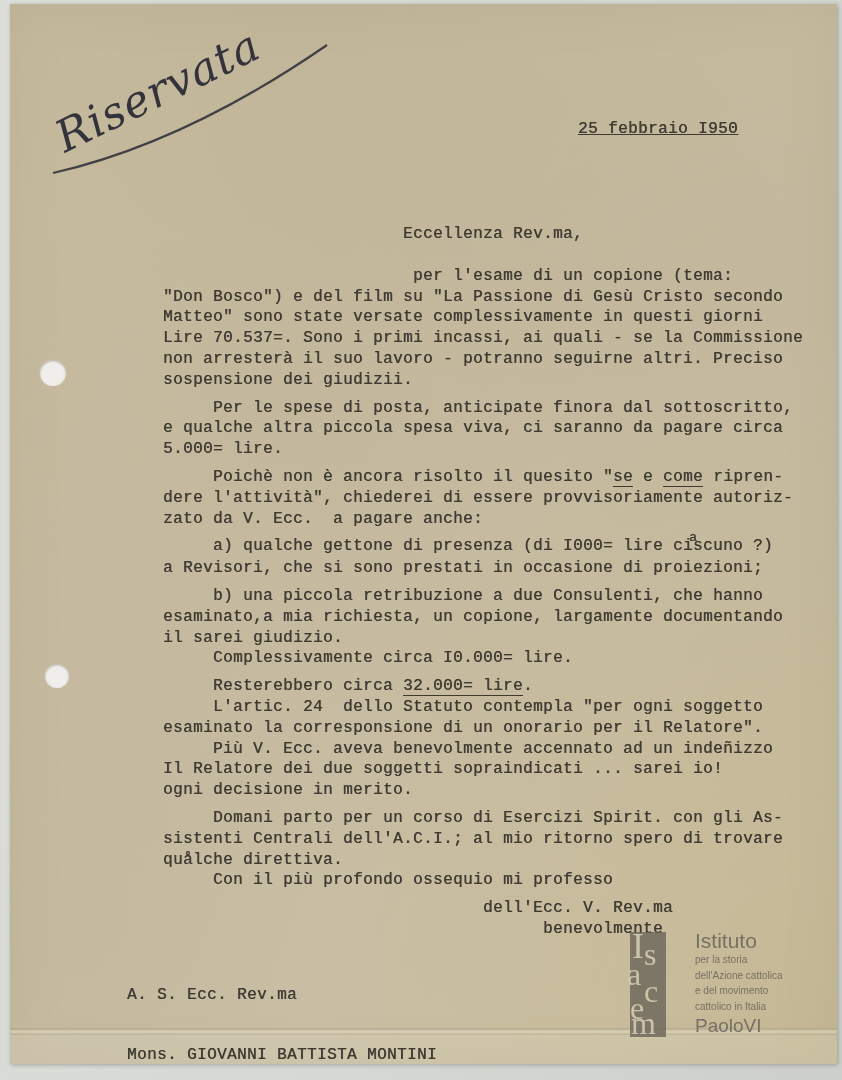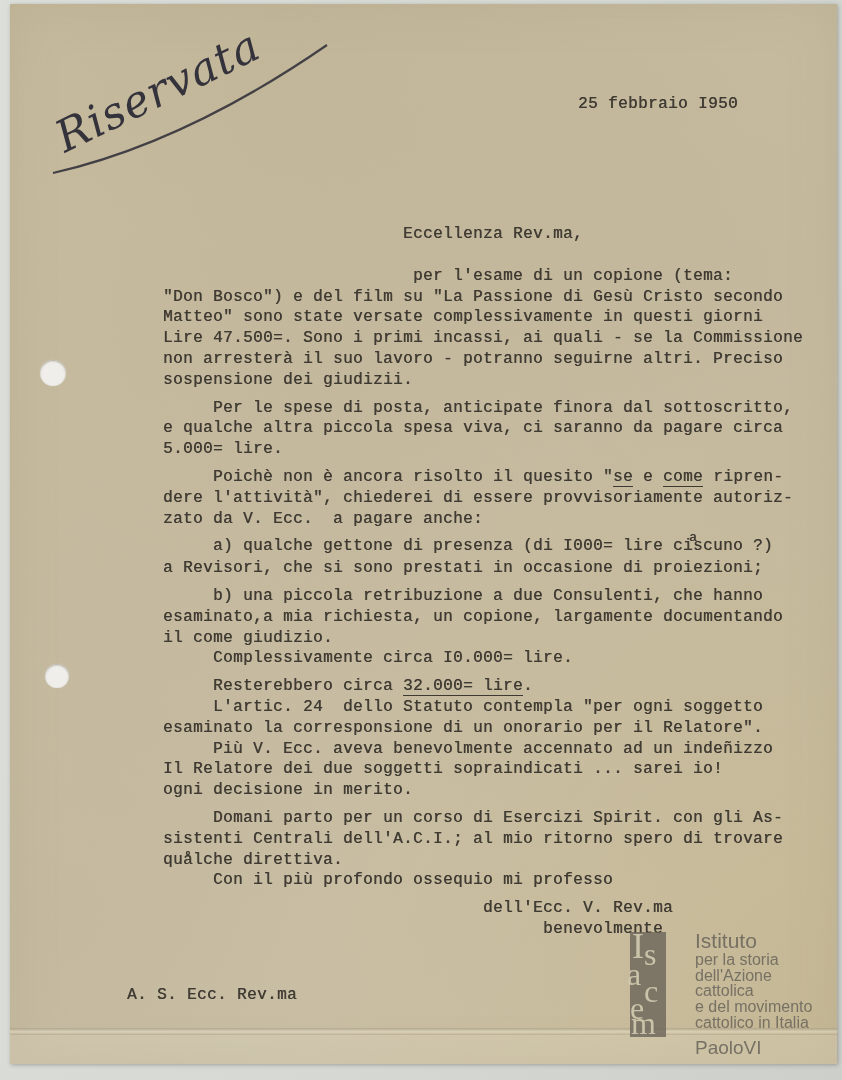--- a/index.html
+++ b/index.html
@@ -27,23 +27,24 @@
     background:rgba(235,230,212,.22);
   }
   .hole { position:absolute; border-radius:50%; background:#efeeea;
     box-shadow: inset 0 1px 2px rgba(120,112,95,.55), 0 0 1px rgba(255,255,255,.6); }
   .hole1 { left:40px; top:360px; width:26px; height:26px; }
   .hole2 { left:45px; top:664px; width:24px; height:24px; }
 
   .handwriting { position:absolute; left:25px; top:15px; }
 
   .date {
-    position:absolute; left:578px; top:95px;
+    position:absolute; left:578px; top:120px;
     font-size:16px; letter-spacing:.4px; color:#3e3931;
     text-shadow:.5px 0 0 rgba(62,57,49,.8);
+    text-decoration:underline;
   }
   .letter-body {
     position:absolute; left:163px; top:224px; width:650px;
     font-size:16px; line-height:20.8px; letter-spacing:.4px; color:#3e3931;
     text-shadow:.5px 0 0 rgba(62,57,49,.75);
   }
   .para { margin:0 0 7px 0; }
   .sp2 { margin-top:21px; }
   .line { white-space:pre; }
   .u { border-bottom:1.6px solid currentColor;font-family:Liberation Mono, monospace; }
@@ -68,22 +69,22 @@
   .wl-s { left:14px; top:6px;  font-size:32px; }
   .wl-a { left:-3px; top:26px; font-size:32px; }
   .wl-c { left:14px; top:43px; font-size:32px; }
   .wl-e { left:0px;  top:60px; font-size:32px; }
   .wl-m { left:1px;  top:75px; font-size:32px; letter-spacing:-2px; }
   .wm-text {
     position:absolute; left:695px; top:930px; width:130px;
     font-family:"Liberation Sans",sans-serif; color:rgba(112,106,95,.92);
   }
   .wm-big   { font-size:21px; line-height:22px; }
-  .wm-small { font-size:16px; line-height:15.7px; }
-  .wm-paolo { font-size:19px; line-height:20px; margin-top:7px; }
+  .wm-small { font-size:10px; line-height:15.7px; }
+  .wm-paolo { font-size:19px; line-height:20px; margin-top:1px; }
 </style>
 </head>
 <body>
 
 <div class="stage">
 
   <div class="paper"></div>
   <div class="fold"></div>
   <div class="paper-bottom-light"></div>
 
@@ -98,42 +99,42 @@
   <div class="date">25 febbraio I950</div>
 
   <div class="letter-body">
       <div class="para">
         <div class="line"><span>                        Eccellenza Rev.ma,</span></div>
       </div>
       <div class="para sp2">
         <div class="line"><span>                         per l'esame di un copione (tema:</span></div>
         <div class="line"><span>"Don Bosco") e del film su "La Passione di Gesù Cristo secondo</span></div>
         <div class="line"><span>Matteo" sono state versate complessivamente in questi giorni</span></div>
-        <div class="line"><span>Lire 47.500=. Sono i primi incassi, ai quali - se la Commissione</span></div>
+        <div class="line"><span>Lire 70.537=. Sono i primi incassi, ai quali - se la Commissione</span></div>
         <div class="line"><span>non arresterà il suo lavoro - potranno seguirne altri. Preciso</span></div>
         <div class="line"><span>sospensione dei giudizii.</span></div>
       </div>
       <div class="para">
         <div class="line"><span>     Per le spese di posta, anticipate finora dal sottoscritto,</span></div>
         <div class="line"><span>e qualche altra piccola spesa viva, ci saranno da pagare circa</span></div>
         <div class="line"><span>5.000= lire.</span></div>
       </div>
       <div class="para">
         <div class="line"><span>     Poichè non è ancora risolto il quesito "</span><span class="u">se</span><span> e </span><span class="u">come</span><span> ripren-</span></div>
         <div class="line"><span>dere l'attività", chiederei di essere provvisoriamente autoriz-</span></div>
         <div class="line"><span>zato da V. Ecc.  a pagare anche:</span></div>
       </div>
       <div class="para">
         <div class="line"><span>     a) qualche gettone di presenza (di I000= lire ci</span><span class="sup">a</span><span>scuno ?)</span></div>
         <div class="line"><span>a Revisori, che si sono prestati in occasione di proiezioni;</span></div>
       </div>
       <div class="para">
         <div class="line"><span>     b) una piccola retribuzione a due Consulenti, che hanno</span></div>
         <div class="line"><span>esaminato,a mia richiesta, un copione, largamente documentando</span></div>
-        <div class="line"><span>il come giudizio.</span></div>
+        <div class="line"><span>il sarei giudizio.</span></div>
         <div class="line"><span>     Complessivamente circa I0.000= lire.</span></div>
       </div>
       <div class="para">
         <div class="line"><span>     Resterebbero circa </span><span class="u">32.000= lire</span><span>.</span></div>
         <div class="line"><span>     L'artic. 24  dello Statuto contempla "per ogni soggetto</span></div>
         <div class="line"><span>esaminato la corresponsione di un onorario per il Relatore".</span></div>
         <div class="line"><span>     Più V. Ecc. aveva benevolmente accennato ad un indeñizzo</span></div>
         <div class="line"><span>Il Relatore dei due soggetti sopraindicati ... sarei io!</span></div>
         <div class="line"><span>ogni decisione in merito.</span></div>
       </div>
@@ -144,20 +145,21 @@
         <div class="line"><span>     Con il più profondo ossequio mi professo</span></div>
       </div>
       <div class="para">
         <div class="line"><span>                                dell'Ecc. V. Rev.ma</span></div>
         <div class="line"><span>                                      benevolmente</span></div>
       </div>
     </div>
 
   <div class="recipient">
     <div class="line">A. S. Ecc. Rev.ma</div>
+    <div class="line">Mons. GIOVANNI BATTISTA MONTINI</div>
     
   </div>
 
   <div class="wm-box">
     <span class="wm-letter wl-I">I</span>
     <span class="wm-letter wl-s">s</span>
     <span class="wm-letter wl-a">a</span>
     <span class="wm-letter wl-c">c</span>
     <span class="wm-letter wl-e">e</span>
     <span class="wm-letter wl-m">m</span>

